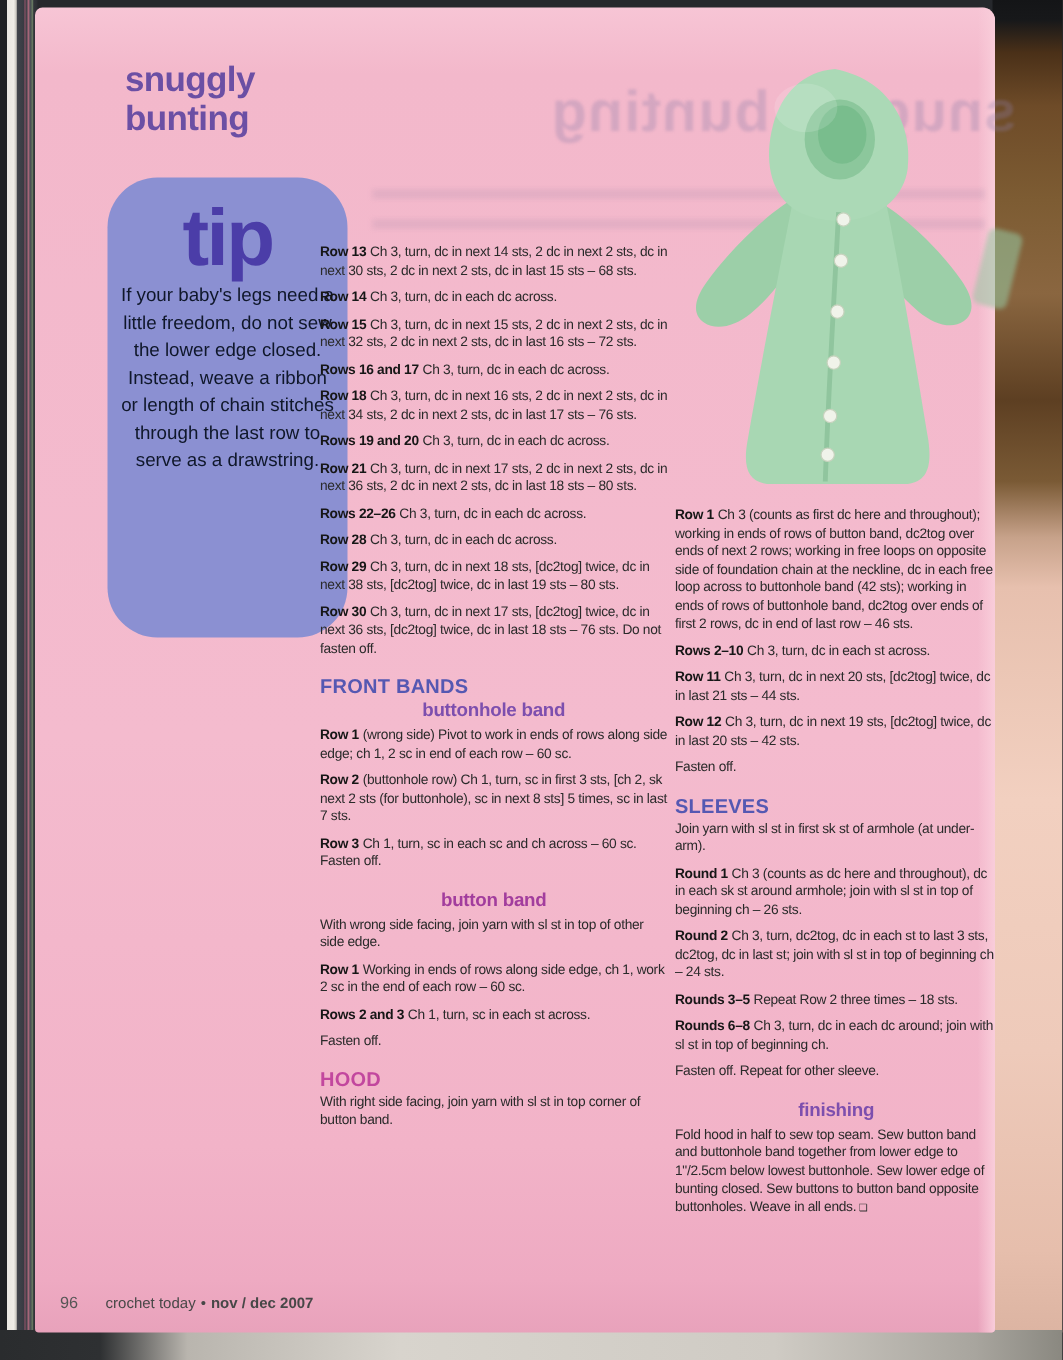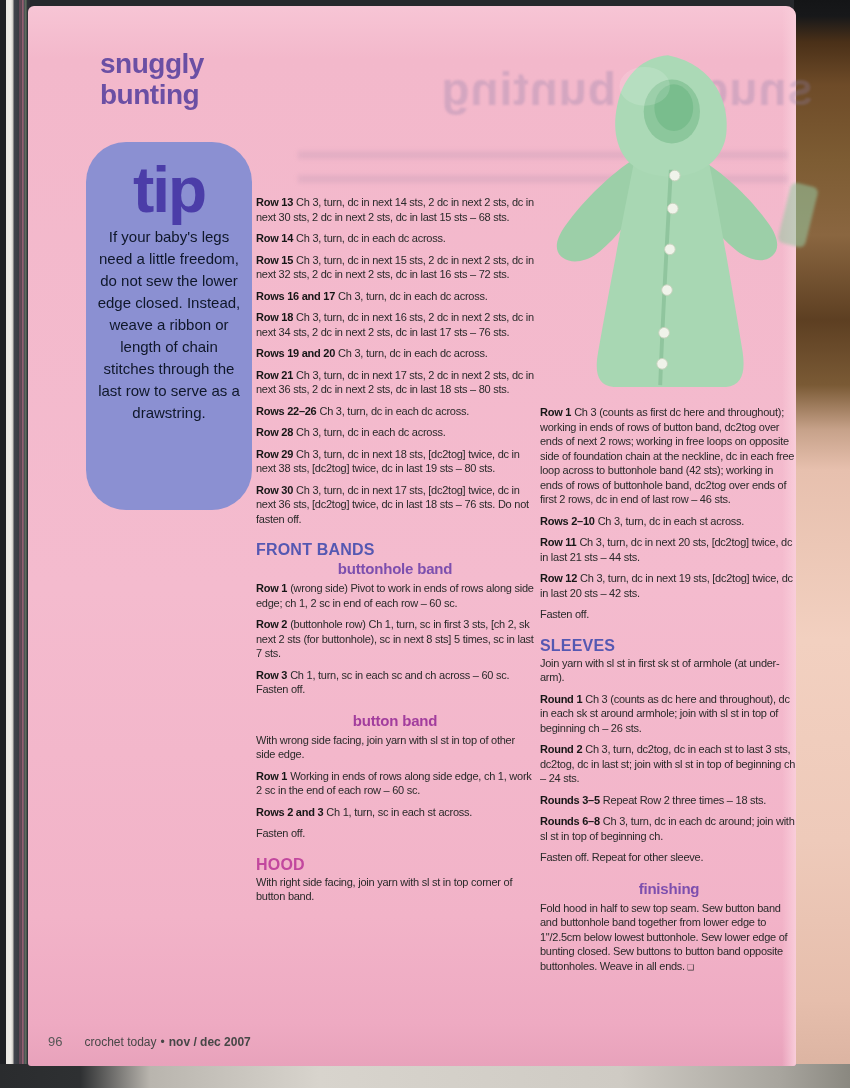--- a/index.html
+++ b/index.html
@@ -60,21 +60,21 @@
     transform:rotate(14deg);filter:blur(1.5px);z-index:1;
   }
   
   .title{
     position:absolute;left:72px;top:42px;z-index:3;
     font-size:28px;line-height:31px;font-weight:bold;letter-spacing:-.5px;
     color:#6b4fa4;
   }
   
   .tip-box{
-    position:absolute;left:58px;top:136px;width:166px;height:368px;z-index:3;
+    position:absolute;left:58px;top:136px;width:192px;height:368px;z-index:3;
     background:#8b90d2;border-radius:40px;
   }
   .tip-heading{
     margin:14px 0 2px 0;text-align:center;
     font-size:64px;line-height:68px;font-weight:bold;letter-spacing:-2px;
     color:#4b3da8;
   }
   .tip-body{
     padding:0 9px;text-align:center;
     font-size:15px;line-height:22px;color:#0f172a;

